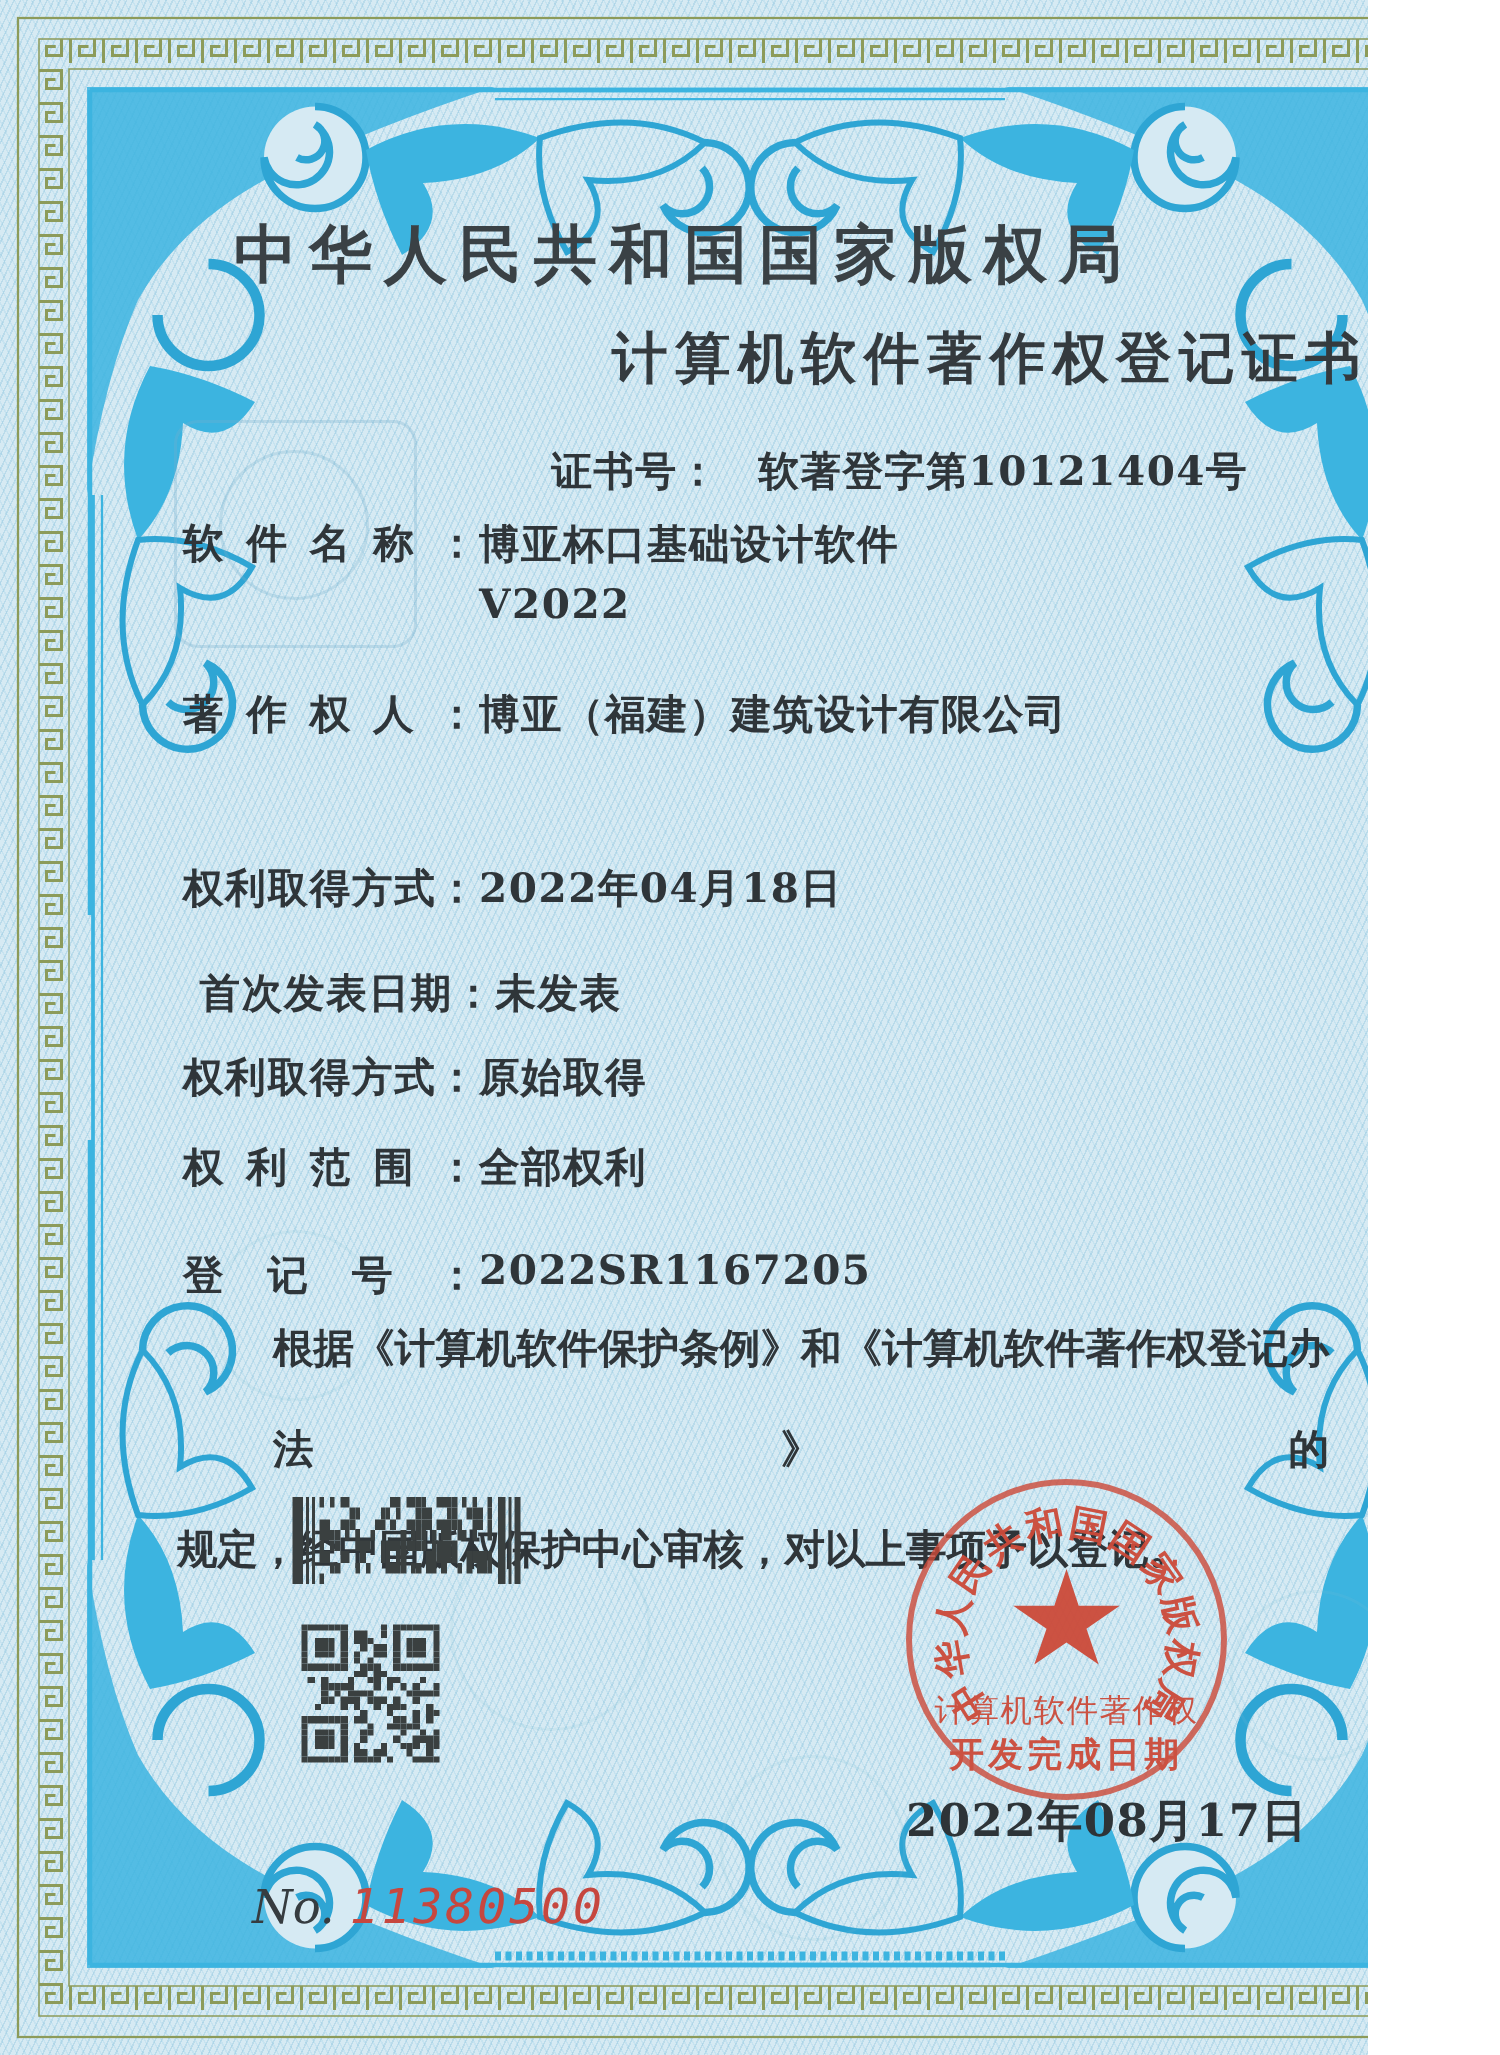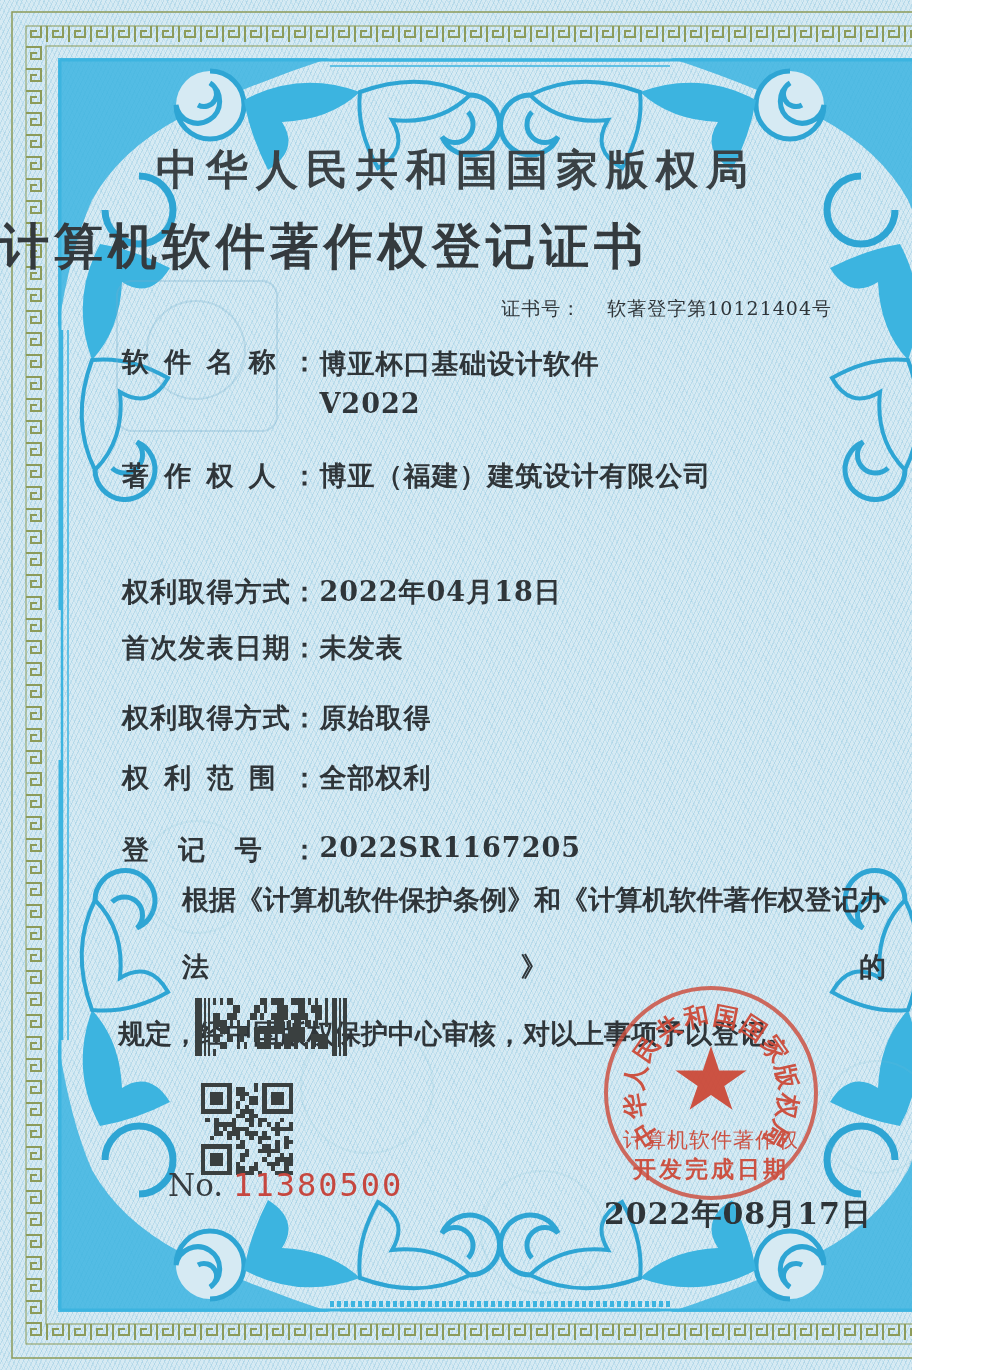--- a/index.html
+++ b/index.html
@@ -26,27 +26,27 @@
   }
   .ghost-circle{position:absolute;border:2px solid rgba(130,190,215,.14);border-radius:50%;}
   
   .authority{
     position:absolute;left:0;top:142px;width:100%;
     text-align:center;font-size:42px;font-weight:bold;letter-spacing:8px;
     color:#3a4145;
   }
   .cert-title{
     position:absolute;left:0;top:214px;width:100%;
-    text-align:left;font-size:49px;font-weight:bold;letter-spacing:5px;
+    text-align:right;font-size:37px;font-weight:bold;letter-spacing:5px;
     color:#343a3e;
     font-family:Liberation Mono, monospace;
   }
   .cert-no-line{
     position:absolute;right:80px;top:296px;
-    font-size:19px;font-weight:normal;color:#2f3539;letter-spacing:1px;
+    font-size:27px;font-weight:bold;color:#2f3539;letter-spacing:1px;
   }
   .cert-no-line .gap{display:inline-block;width:26px;}
   .field-row{position:absolute;left:122px;font-size:27px;font-weight:bold;color:#2f3539;}
   .field-label{
     display:inline-block;width:196px;vertical-align:top;
     text-align:justify;text-align-last:justify;
   }
   .field-value{display:inline-block;vertical-align:top;margin-left:-8px;letter-spacing:1px;}
   .value-lines div{line-height:40px;}
   .paragraph{
@@ -64,21 +64,21 @@
   .barcode .sp{background:transparent;}
   .bc-data{flex:1;display:flex;flex-wrap:wrap;align-content:stretch;}
   .bc-data .c{width:3.4px;height:7.25px;}
   .bc-data .f{background:#3a4040;}
   .qrcode{
     position:absolute;left:201px;top:1083px;width:92px;height:92px;
     display:flex;flex-wrap:wrap;
   }
   .qrcode .c{width:4.38px;height:4.38px;}
   .qrcode .f{background:#3a4040;}
-  .serial{position:absolute;left:168px;top:1166px;font-size:31px;color:#363c40;}
+  .serial{position:absolute;left:168px;top:1252px;font-size:31px;color:#363c40;font-style:italic;}
   .serial .num{
     font-family:"DejaVu Sans Mono","Liberation Mono",monospace;
     color:#c6473f;letter-spacing:2px;margin-left:10px;font-size:32px;
   }
   .issue-date{
     position:absolute;left:604px;top:1194px;
     font-size:30px;font-weight:bold;color:#2e3438;letter-spacing:1px;
   }
   
   .seal{
@@ -174,21 +174,21 @@
     </span>
   </div>
   <div class="field-row" style="top:458px;">
     <span class="field-label">著作权人：</span>
     <span class="field-value">博亚（福建）建筑设计有限公司</span>
   </div>
   <div class="field-row" style="top:574px;">
     <span class="field-label">权利取得方式：</span>
     <span class="field-value">2022年04月18日</span>
   </div>
-  <div class="field-row" style="top:630px;">
+  <div class="field-row" style="top:644px;margin-left:11px;">
     <span class="field-label">首次发表日期：</span>
     <span class="field-value">未发表</span>
   </div>
   <div class="field-row" style="top:700px;">
     <span class="field-label">权利取得方式：</span>
     <span class="field-value">原始取得</span>
   </div>
   <div class="field-row" style="top:760px;">
     <span class="field-label">权利范围：</span>
     <span class="field-value">全部权利</span>

